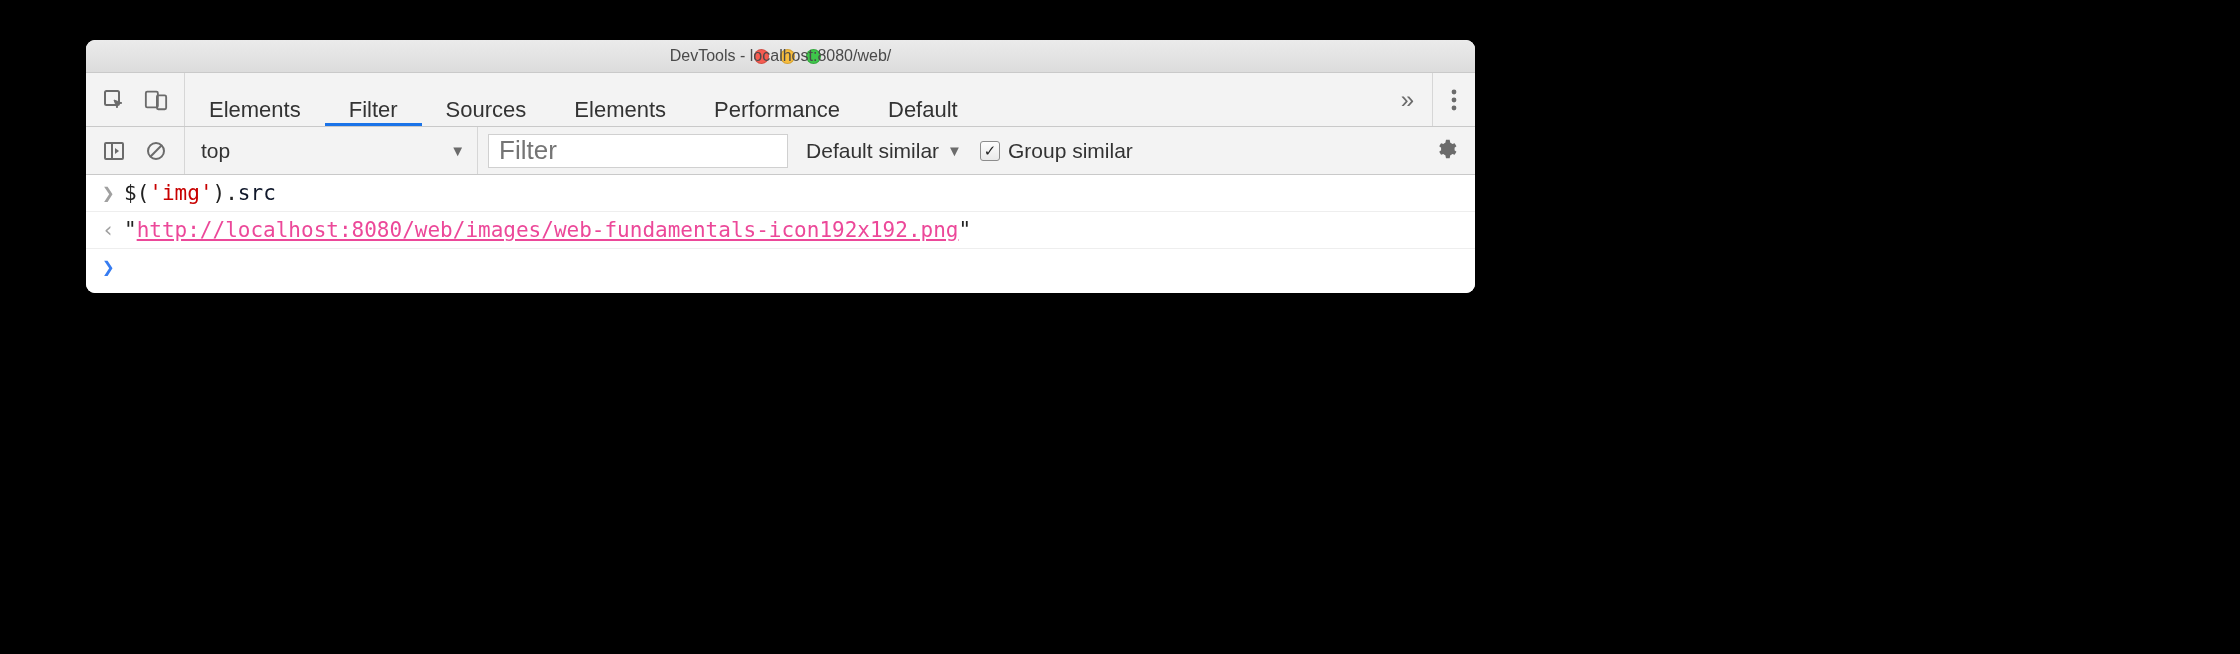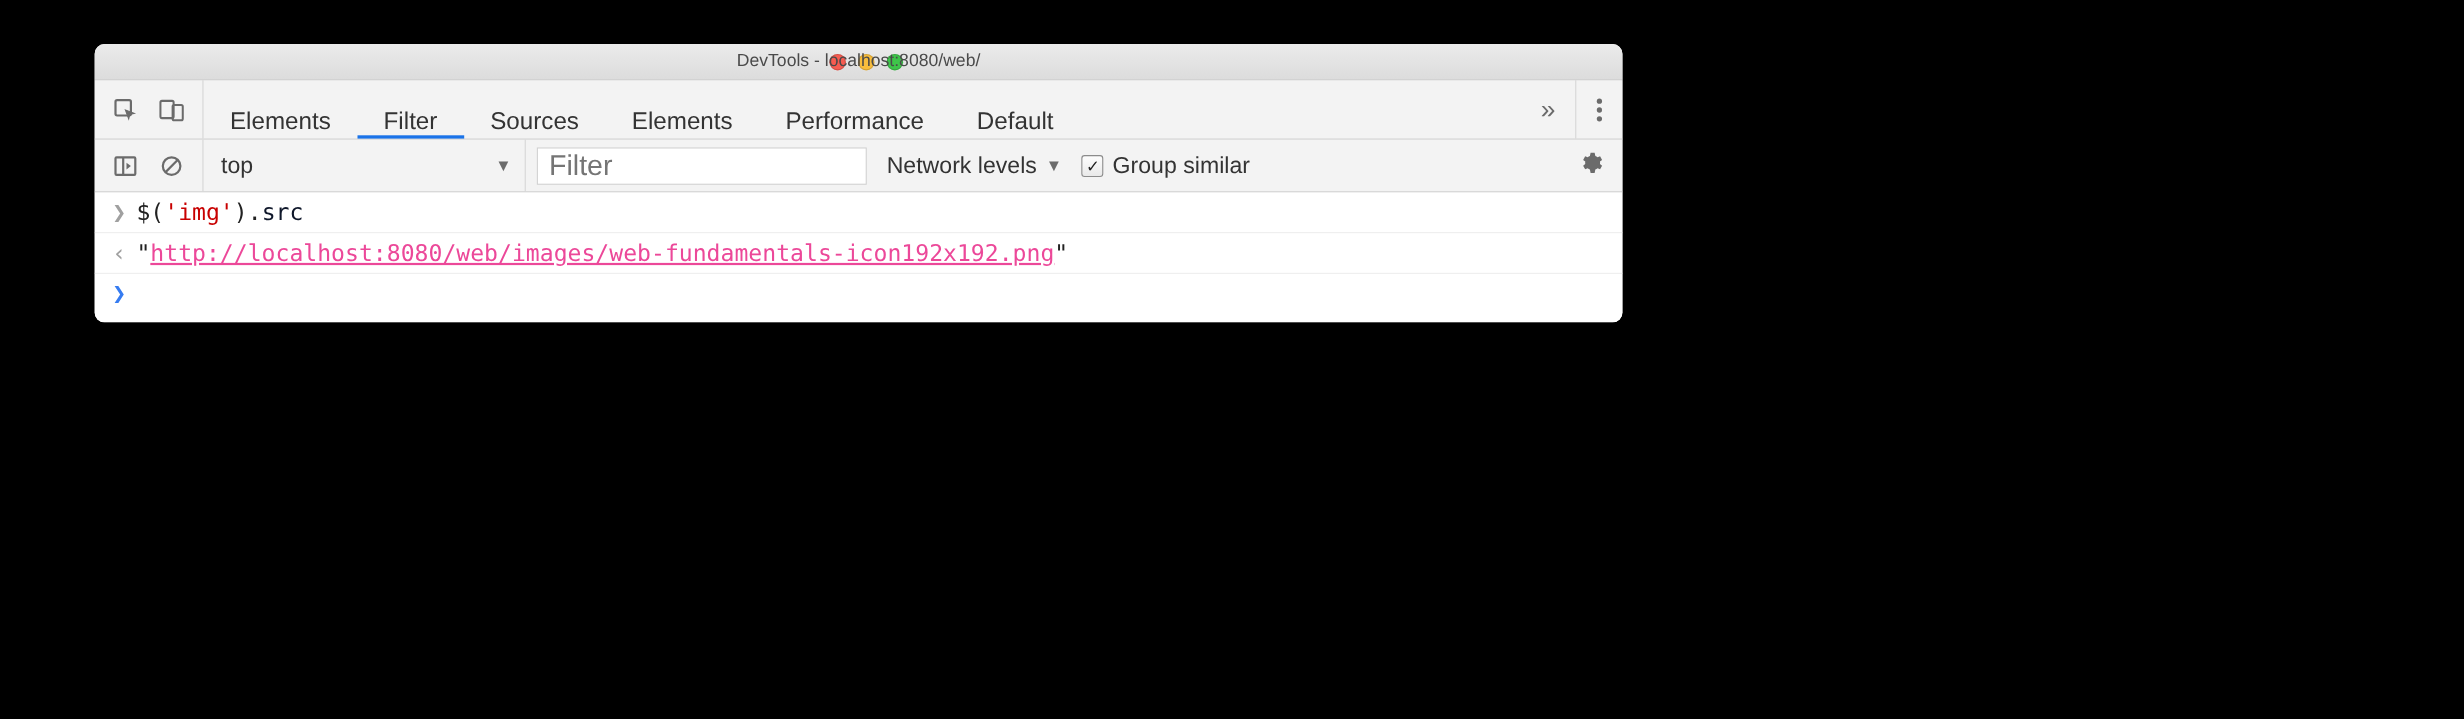--- a/index.html
+++ b/index.html
@@ -243,21 +243,21 @@
           <line x1="5.3" y1="16.7" x2="16.7" y2="5.3"></line>
         </svg>
       </div>
     </div>
     <div class="context-select">
       <span>top</span>
       <span class="tri">▼</span>
     </div>
     <input class="filter-input" placeholder="Filter" style="">
     <div class="levels">
-      <span>Network levels</span>
+      <span>Default similar</span>
       <span class="tri">▼</span>
     </div>
     <div class="group-similar">
       <span class="checkbox">✓</span>
       <span>Group similar</span>
     </div>
     <div class="spacer"></div>
     <div class="gear">
       <svg width="22" height="22" viewBox="0 0 24 24">
         <path d="M12 8a4 4 0 100 8 4 4 0 000-8zm9.4 4a7.4 7.4 0 00-.1-1.3l2.1-1.6-2-3.5-2.5 1a7.5 7.5 0 00-2.2-1.3L16 2h-4l-.7 3.3a7.5 7.5 0 00-2.2 1.3l-2.5-1-2 3.5 2.1 1.6a7.4 7.4 0 000 2.6l-2.1 1.6 2 3.5 2.5-1a7.5 7.5 0 002.2 1.3L12 22h4l.7-3.3a7.5 7.5 0 002.2-1.3l2.5 1 2-3.5-2.1-1.6c.07-.43.1-.86.1-1.3z"></path>

